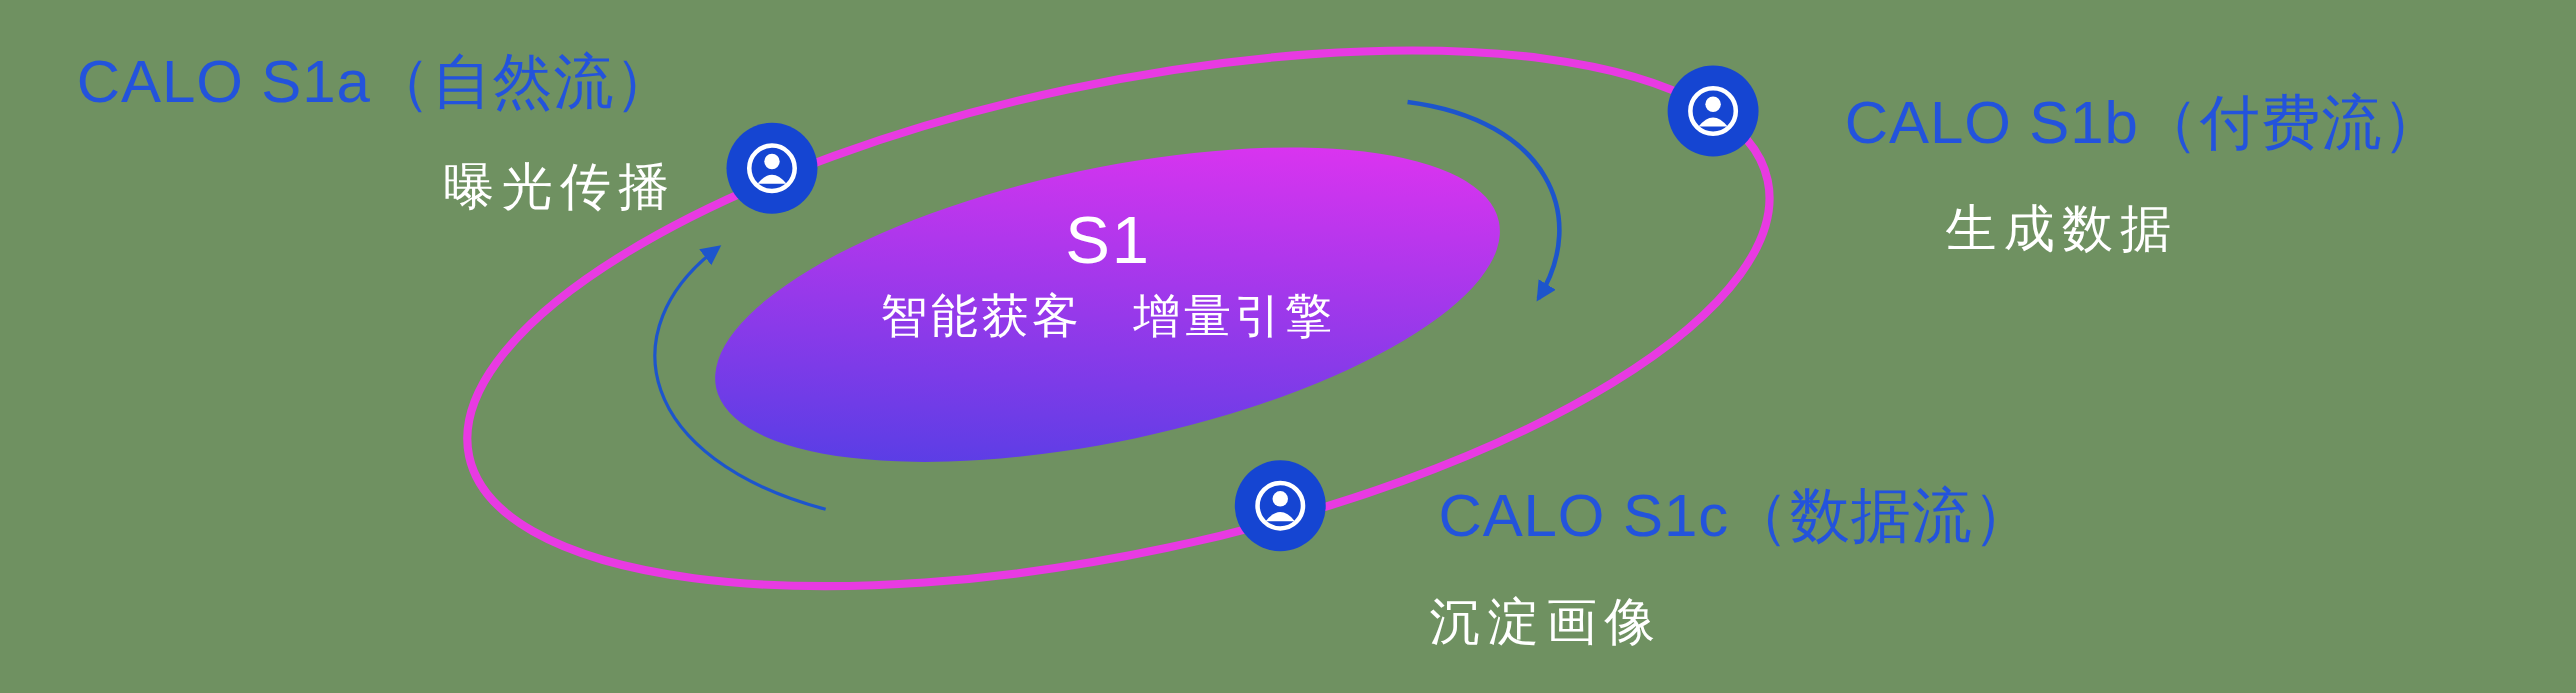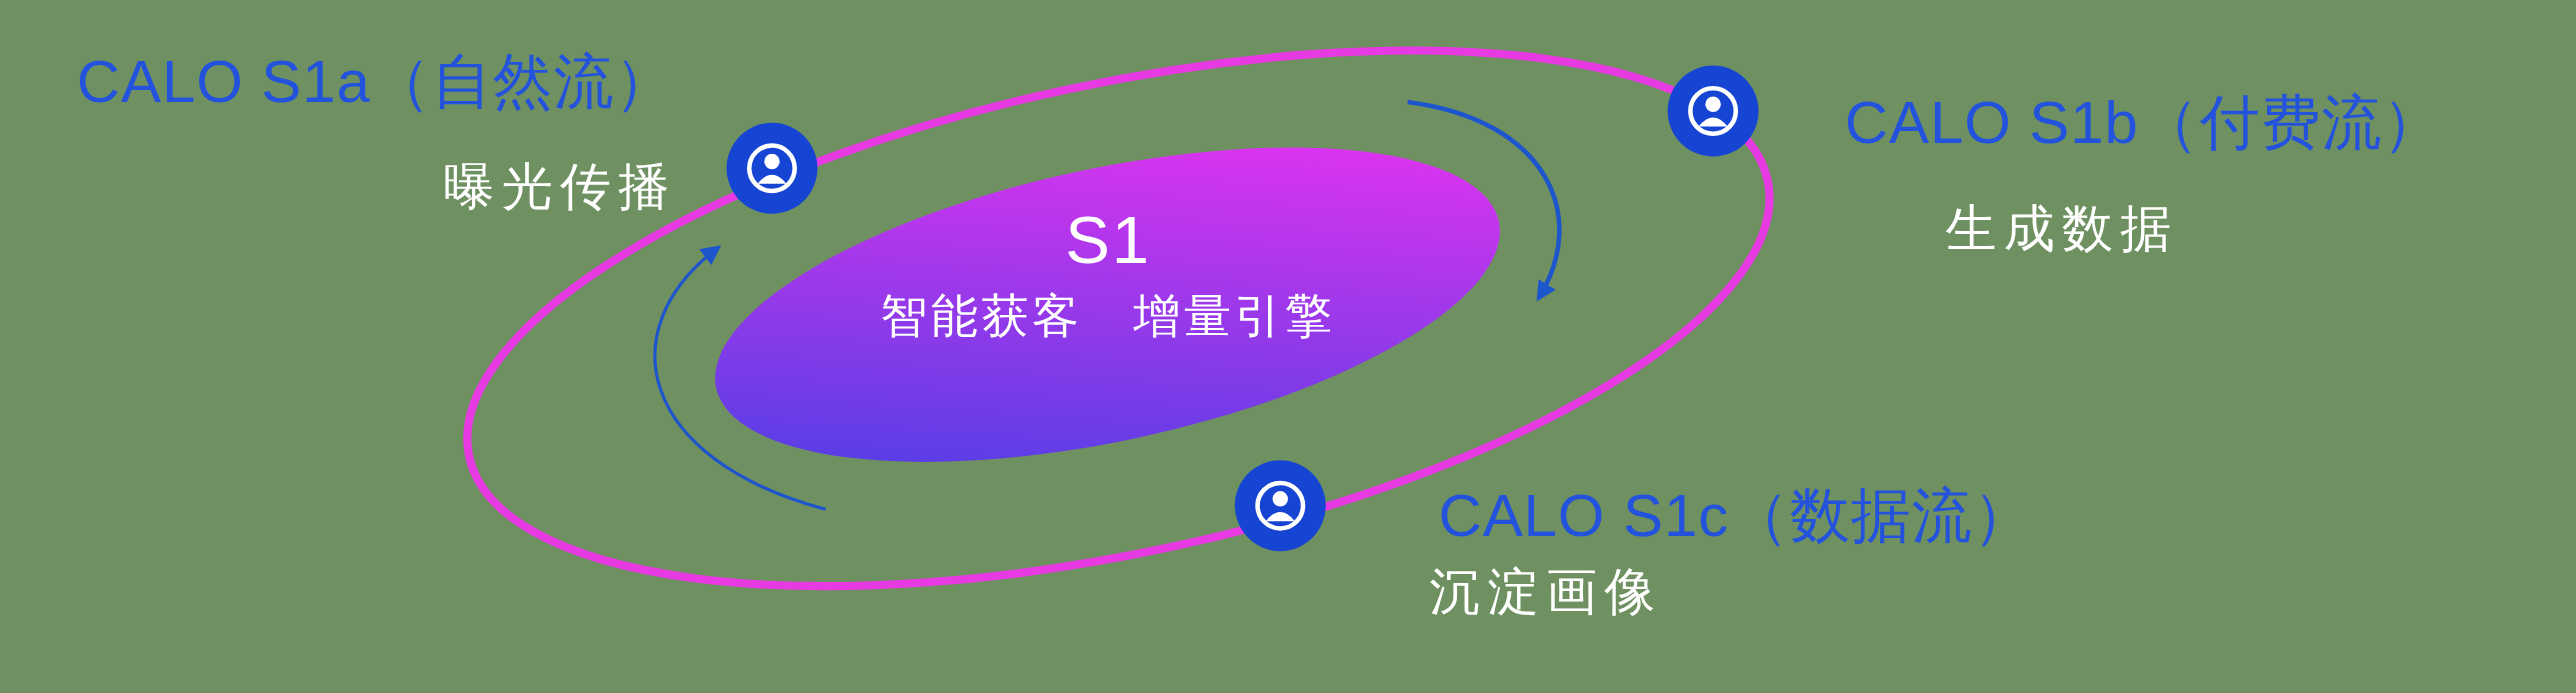--- a/index.html
+++ b/index.html
@@ -36,21 +36,21 @@
     color: #ffffff;
     font-size: 51px;
     font-weight: 500;
     letter-spacing: 7.3px;
   }
   .label-a { left: 376px;  top: 82px;  }
   .sub-a   { left: 560px;  top: 187px; }
   .label-b { left: 2144px; top: 123px; }
   .sub-b   { left: 2062px; top: 229px; }
   .label-c { left: 1694px; top: 516px; margin-left: 42px; }
-  .sub-c   { left: 1546px; top: 592px; }
+  .sub-c   { left: 1546px; top: 622px; }
   .center-title {
     left: 1108px; top: 240px;
     color: #ffffff;
     font-size: 67px;
     font-weight: 400;
     letter-spacing: 1.8px;
   }
   .center-subtitle {
     left: 1108px; top: 316px;
     color: #ffffff;

